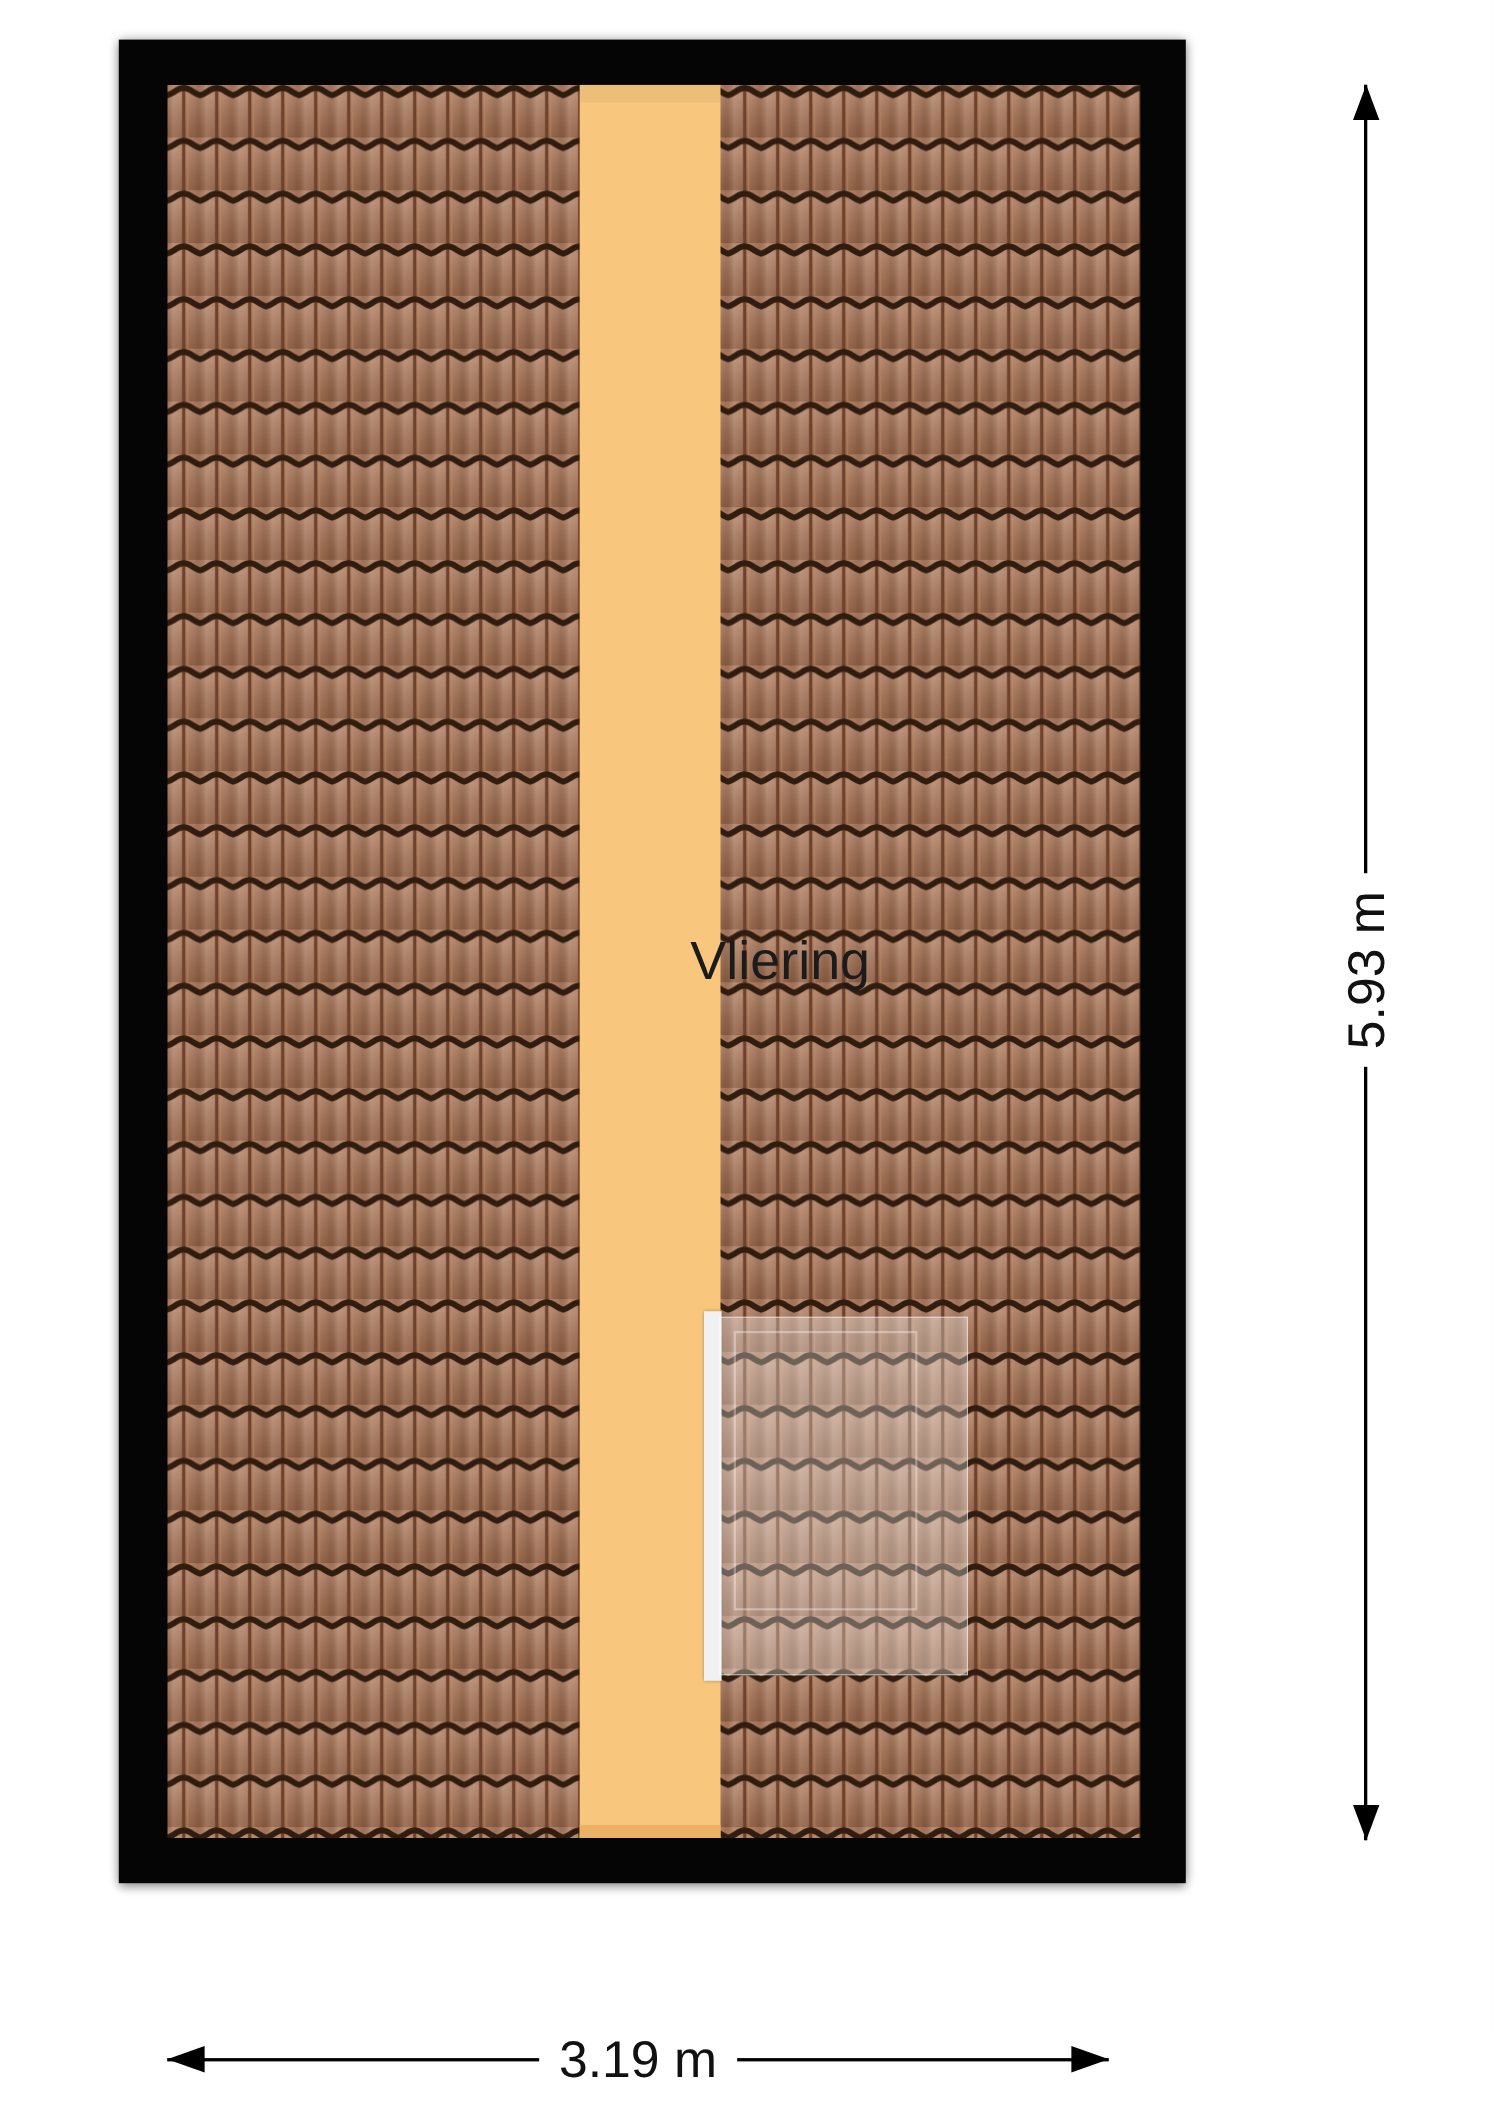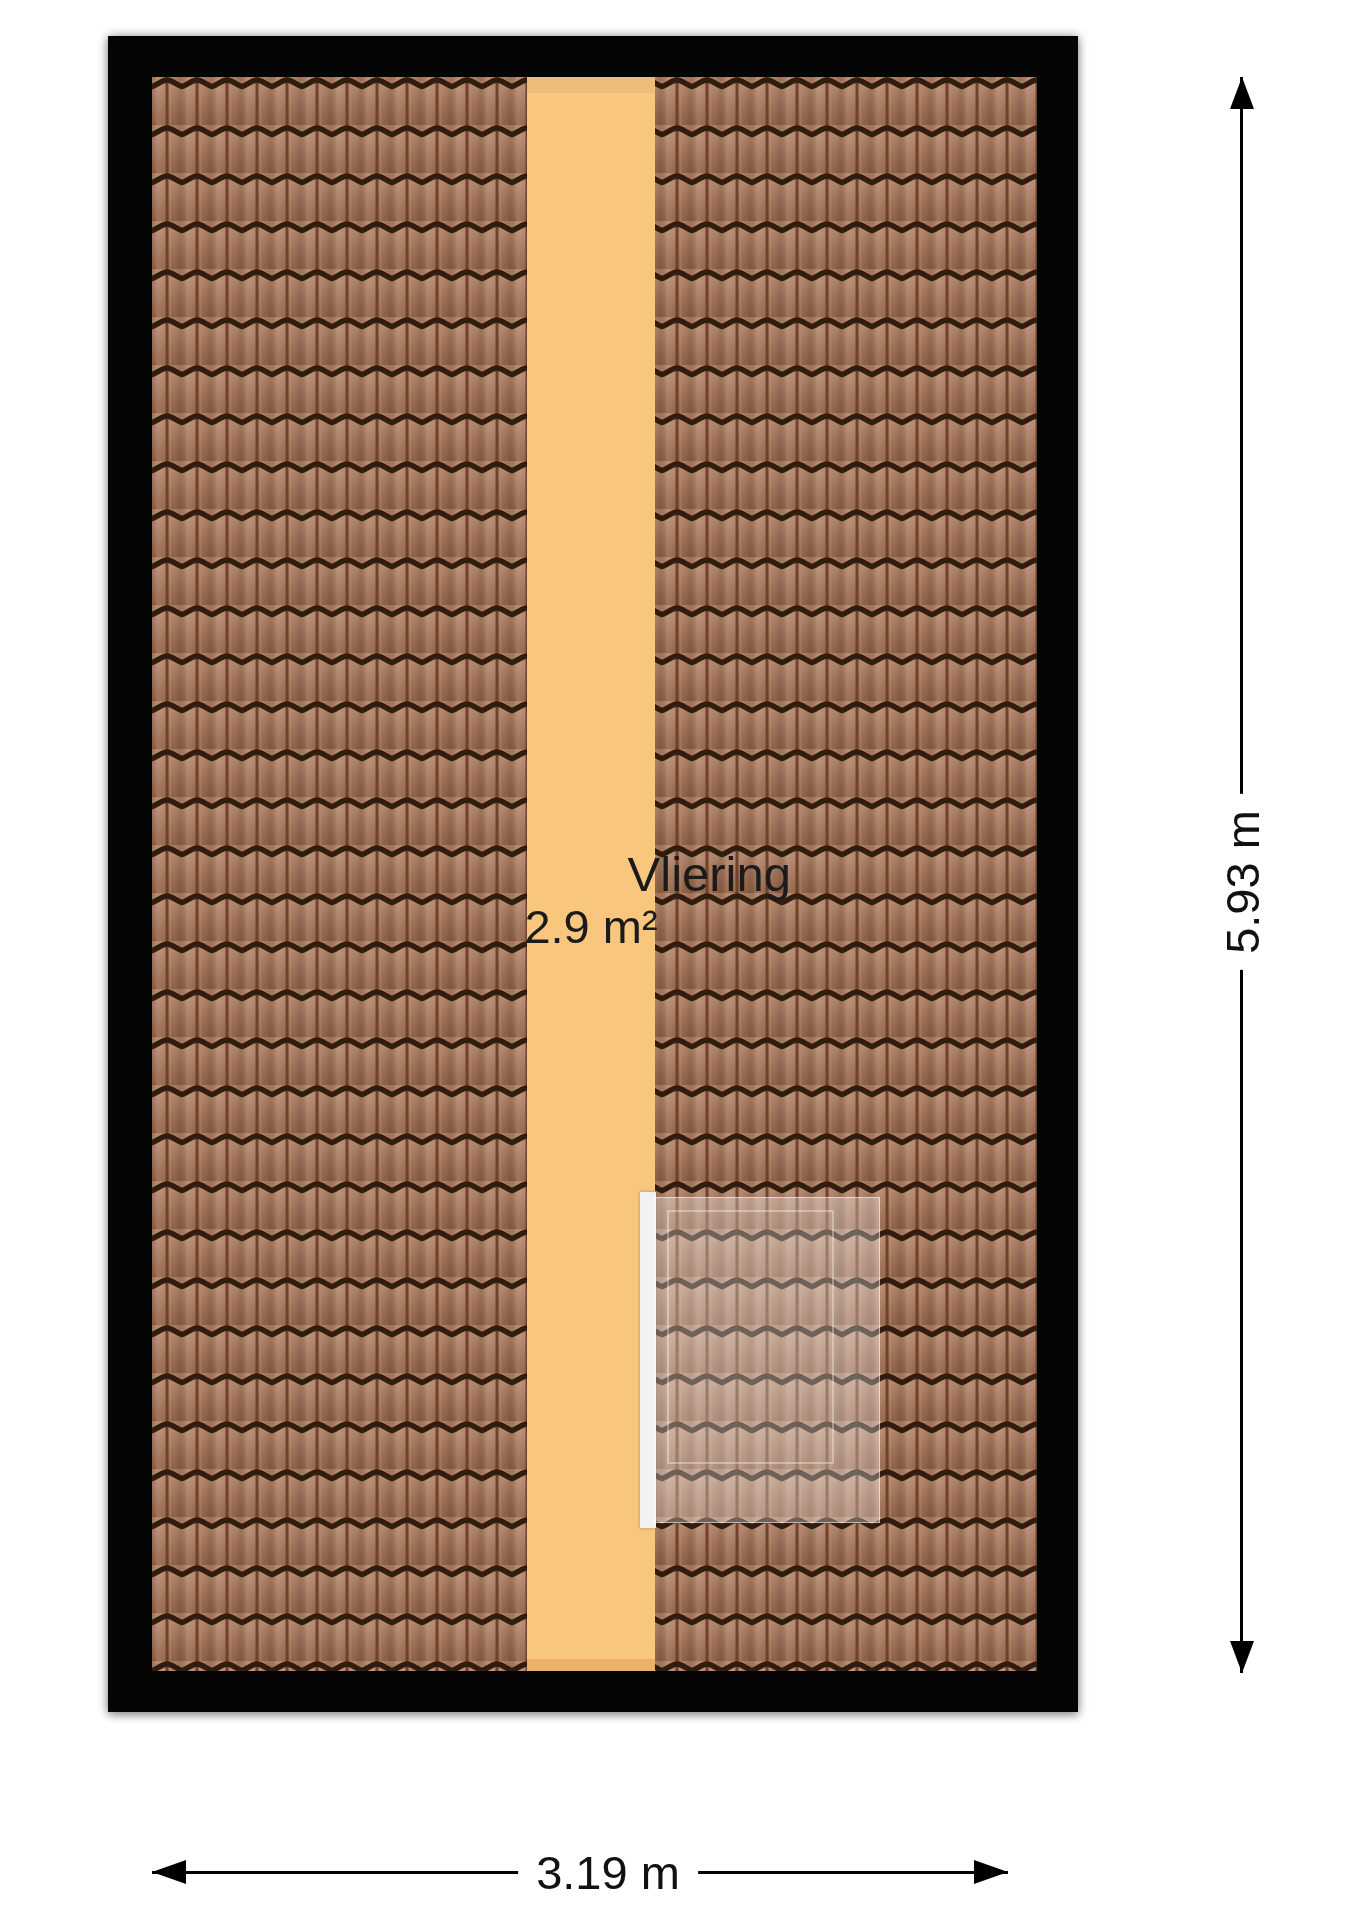--- a/index.html
+++ b/index.html
@@ -65,21 +65,21 @@
   .dim-label{
     position:absolute;background:#ffffff;color:#111;
     font-size:47px;white-space:nowrap;z-index:2;
   }
   .dim-label.v{
     left:1242px;top:882px;
     transform:translate(-50%,-50%) rotate(-90deg);
     padding:4px 16px;
   }
   .dim-label.h{
-    left:608px;top:1872px;
+    left:580px;top:1872px;
     transform:translate(-50%,-50%);
     padding:0 18px;
   }
   .arr{position:absolute;width:0;height:0;z-index:1;}
   .arr.up{left:1230px;top:77px;border-left:12px solid transparent;border-right:12px solid transparent;border-bottom:32px solid #000;}
   .arr.down{left:1230px;top:1641px;border-left:12px solid transparent;border-right:12px solid transparent;border-top:32px solid #000;}
   .arr.left{left:152px;top:1860px;border-top:12px solid transparent;border-bottom:12px solid transparent;border-right:34px solid #000;}
   .arr.right{left:974px;top:1860px;border-top:12px solid transparent;border-bottom:12px solid transparent;border-left:34px solid #000;}
 </style>
 </head>
@@ -123,21 +123,20 @@
         <div class="skylight-pane">
           <div class="skylight-pane-inner"></div>
         </div>
       </div>
 
     </div>
   </div>
 
   <div class="room-label">
     <div class="room-name">Vliering</div>
-    <div class="room-area">2.9 m²</div>
   </div>
 
   <div class="dim-line v"></div>
   <div class="arr up"></div>
   <div class="arr down"></div>
   <div class="dim-label v">5.93 m</div>
 
   <div class="dim-line h"></div>
   <div class="arr left"></div>
   <div class="arr right"></div>

